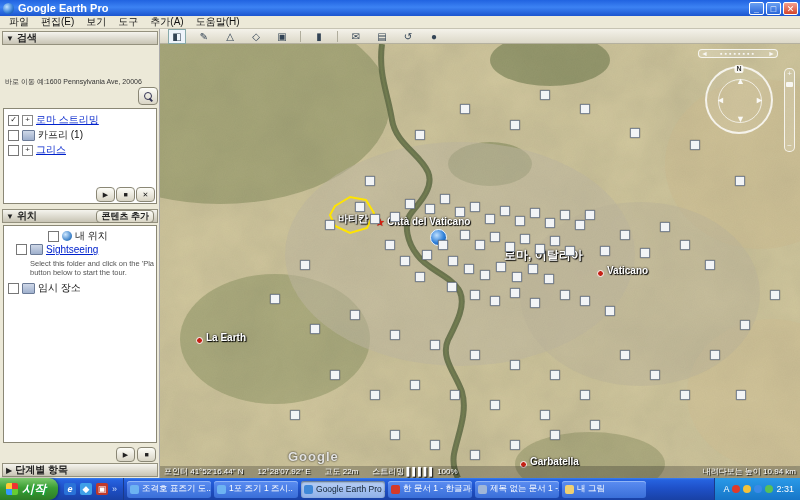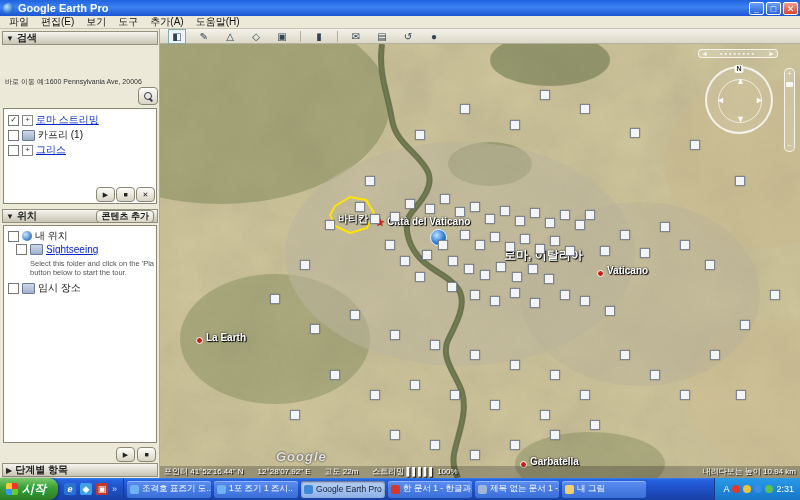--- a/index.html
+++ b/index.html
@@ -75,22 +75,22 @@
     color:#333;font-size:7px;font-weight:bold;border-radius:2px;padding:0 2px;line-height:8px;}
   #compass .arr{position:absolute;font-size:9px;color:rgba(255,255,255,.9);}
   #zoomslider{left:624px;top:24px;width:11px;height:84px;border:1px solid rgba(255,255,255,.8);border-radius:5px;
     background:rgba(255,255,255,.15);font-size:8px;text-align:center;line-height:9px;box-sizing:border-box;}
   #zoomslider .handle{margin:4px auto;width:7px;height:5px;background:rgba(255,255,255,.85);border-radius:1px;}
 
   
   #mapstatus{position:absolute;left:0;bottom:0;width:640px;height:12px;background:rgba(20,20,20,.25);
     color:#fff;font-size:8px;line-height:12px;text-shadow:1px 1px 1px #000;display:flex;gap:14px;padding:0 4px;box-sizing:border-box;white-space:nowrap;}
   #mapstatus .right{margin-left:auto;}
-  #watermark{position:absolute;left:116px;bottom:14px;color:rgba(255,255,255,.85);font-weight:bold;
-    font-size:13px;letter-spacing:1px;text-shadow:0 0 2px #000;font-style:italic;}
+  #watermark{position:absolute;left:128px;bottom:14px;color:rgba(255,255,255,.85);font-weight:bold;
+    font-size:13px;letter-spacing:1px;text-shadow:0 0 2px #000;}
 
   
   #taskbar{left:0;top:478px;width:800px;height:22px;
     background:linear-gradient(180deg,#3a81f3 0%,#2663e0 8%,#1f51c9 45%,#1941a5 100%);display:flex;align-items:center;}
   #startbtn{width:58px;height:22px;border-radius:0 9px 9px 0;
     background:linear-gradient(180deg,#7cc96d 0%,#3b9e34 45%,#2c7d26 100%);
     color:#fff;font-weight:bold;font-style:italic;font-size:12px;display:flex;align-items:center;gap:4px;padding-left:6px;box-sizing:border-box;
     text-shadow:1px 1px 1px #1a4;box-shadow:1px 0 3px rgba(0,0,0,.4);}
   #startbtn .flag{width:12px;height:12px;border-radius:2px;
     background:conic-gradient(#e33 0 25%,#6c3 0 50%,#39f 0 75%,#fc3 0 100%);}
@@ -164,21 +164,21 @@
     <div class="xp-btn mini-btn" style="left:132px;top:78px;">✕</div>
   </div>
 
   <div class="panel-hdr" style="top:180px;">
     <span class="tri">▼</span>
     <span>위치</span>
     <span class="xp-btn" style="margin-left:auto;height:11px;padding:0 4px;font-weight:bold;">콘텐츠 추가</span>
   </div>
 
   <div class="whitebox" style="top:196px;left:3px;width:154px;height:218px;">
-    <div class="treerow" style="top:3px;">
+    <div class="treerow" style="top:3px;margin-left:40px;">
       <span class="cb"></span>
       <span class="globeicon"></span>
       <span>내 위치</span>
     </div>
     <div class="treerow" style="top:18px;left:12px;">
       <span class="cb"></span>
       <span class="foldericon"></span>
       <span class="link">Sightseeing</span>
     </div>
     <div class="desc" style="top:33px;">Select this folder and click on the 'Pla</div>

